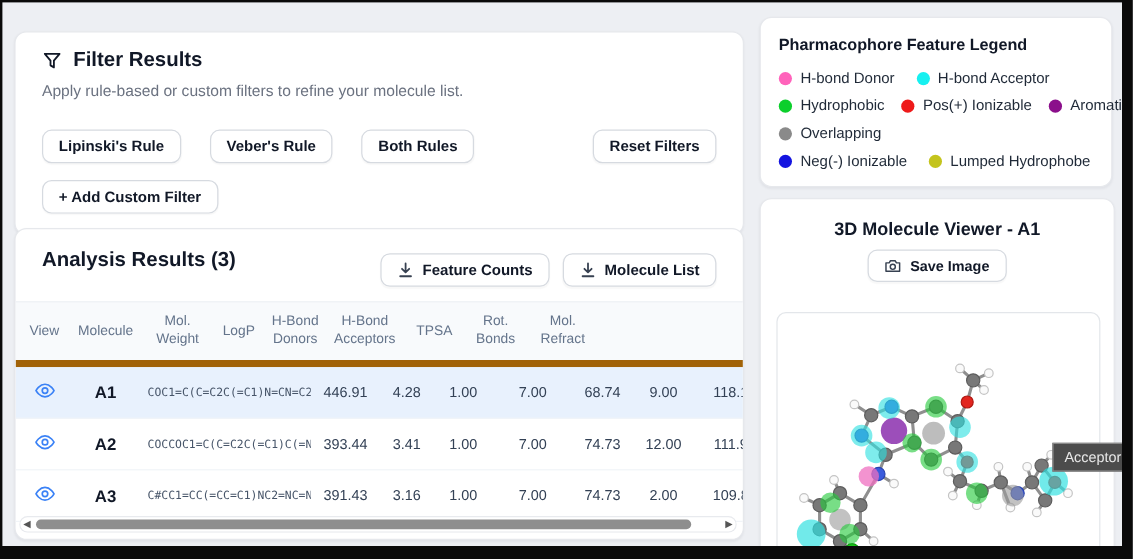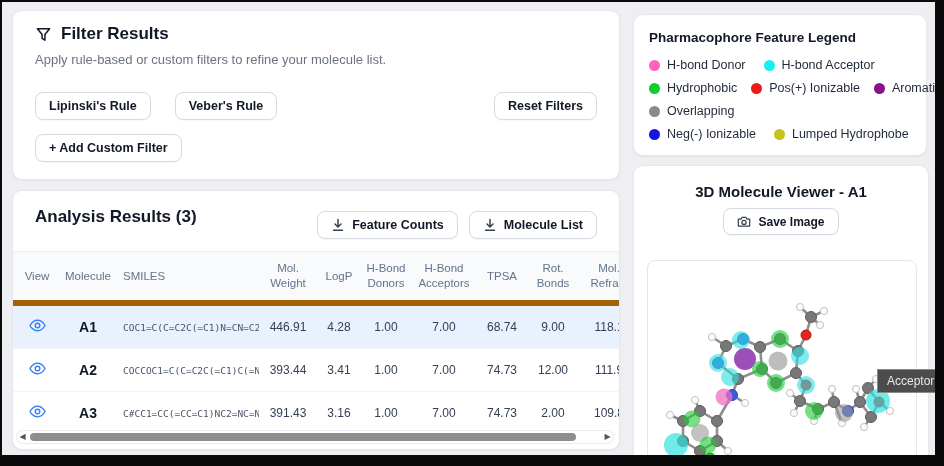--- a/index.html
+++ b/index.html
@@ -4,21 +4,21 @@
 <style>
   html,body{margin:0;padding:0;}
   body{
     width:944px;height:466px;position:relative;background:#0a0a0a;
     font-family:"Liberation Sans",sans-serif;overflow:hidden;
   }
   .frame{position:absolute;left:2px;top:2px;width:933px;height:453px;background:#edeff3;overflow:hidden;}
   .card{position:absolute;background:#fff;border:1px solid #e6e8ec;border-radius:10px;box-shadow:0 1px 2px rgba(16,24,40,.05);}
 
   
-  #filter-card{left:10px;top:8px;width:606px;height:168px;}
+  #filter-card{left:10px;top:24px;width:606px;height:168px;}
   .f-head{position:absolute;left:22px;top:13px;display:flex;align-items:center;gap:9px;}
   .f-title{font-size:17px;font-weight:700;color:#111827;}
   .f-sub{position:absolute;left:22px;top:41px;font-size:13px;color:#6b7280;}
   .btn{display:inline-flex;align-items:center;justify-content:center;gap:7px;height:28px;padding:0 13px;
        border:1px solid #d6dae0;border-radius:8px;background:#fff;font-size:12.5px;font-weight:700;color:#111827;
        box-shadow:0 1px 1px rgba(0,0,0,.03);cursor:pointer;white-space:nowrap;}
   .rule-row{position:absolute;left:22px;top:81px;display:flex;gap:24px;}
   .reset-pos{position:absolute;right:22px;top:81px;}
   .addcustom-pos{position:absolute;left:22px;top:123px;}
 
@@ -74,20 +74,21 @@
         <svg class="icon" width="17" height="17" viewBox="0 0 18 18">
             <path d="M2.5 3h13l-5 6v6l-3-1.8V9z" fill="none" stroke="#111827" stroke-width="1.6" stroke-linejoin="round"></path>
           </svg>
       </span>
       <span class="f-title">Filter Results</span>
     </div>
     <div class="f-sub">Apply rule-based or custom filters to refine your molecule list.</div>
     <div class="rule-row">
       <button class="btn">Lipinski's Rule</button>
       <button class="btn">Veber's Rule</button>
+      <button class="btn">Both Rules</button>
     </div>
     <button class="btn reset-pos">Reset Filters</button>
     <button class="btn addcustom-pos">+ Add Custom Filter</button>
   </div>
 
   <div class="card" id="results-card">
     <div class="r-title">Analysis Results (3)</div>
     <div class="export-row">
       <button class="btn">
         <span>
@@ -104,21 +105,20 @@
             </svg>
         </span>
         <span>Molecule List</span>
       </button>
     </div>
 
     <div class="table">
       <div class="thead">
         <div class="th c-view">View</div>
         <div class="th c-mol">Molecule</div>
-        <div class="th c-smiles">SMILES</div>
         <div class="th c-mw">Mol. Weight</div>
         <div class="th c-logp">LogP</div>
         <div class="th c-hbd">H-Bond Donors</div>
         <div class="th c-hba">H-Bond Acceptors</div>
         <div class="th c-tpsa">TPSA</div>
         <div class="th c-rot">Rot. Bonds</div>
         <div class="th c-ref">Mol. Refract</div>
       </div>
 
       <div class="tr selected">

